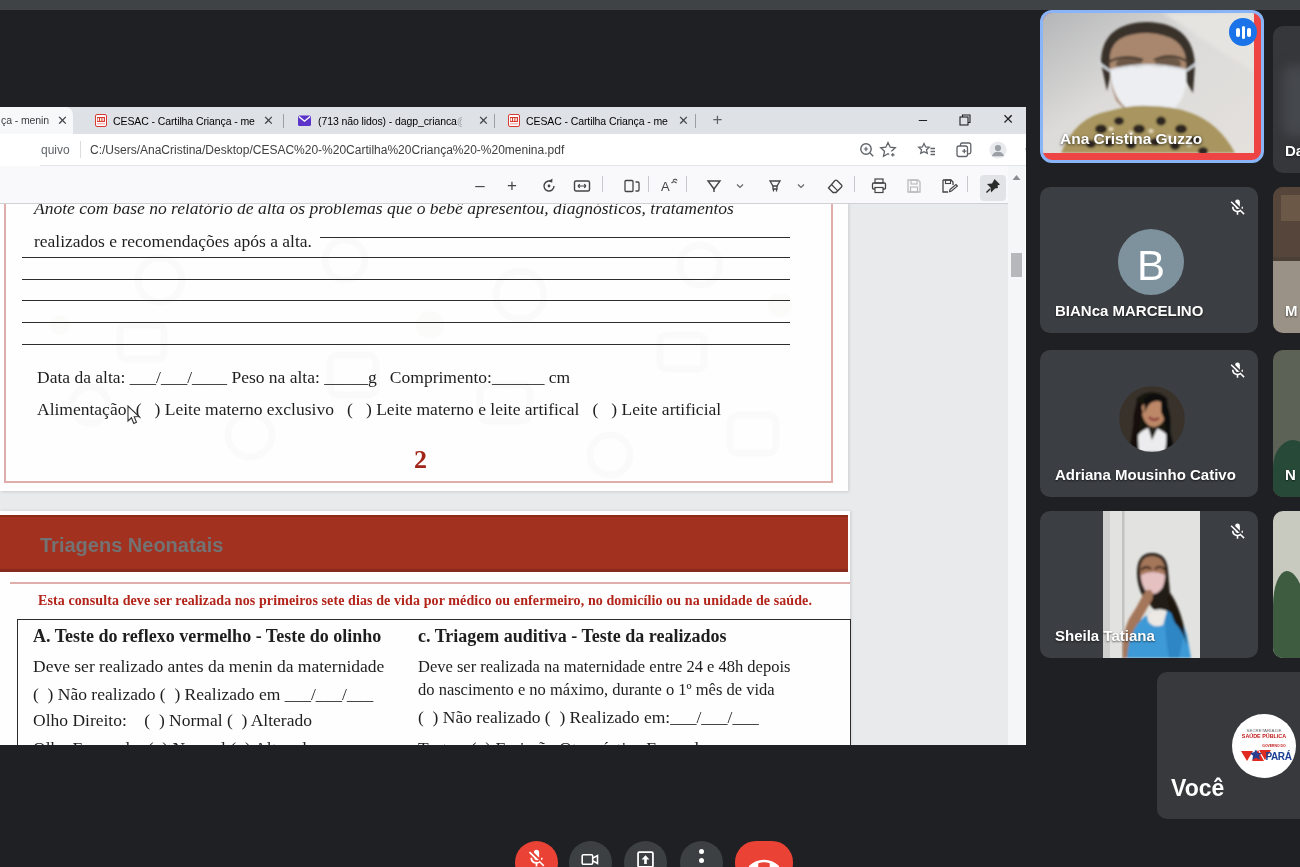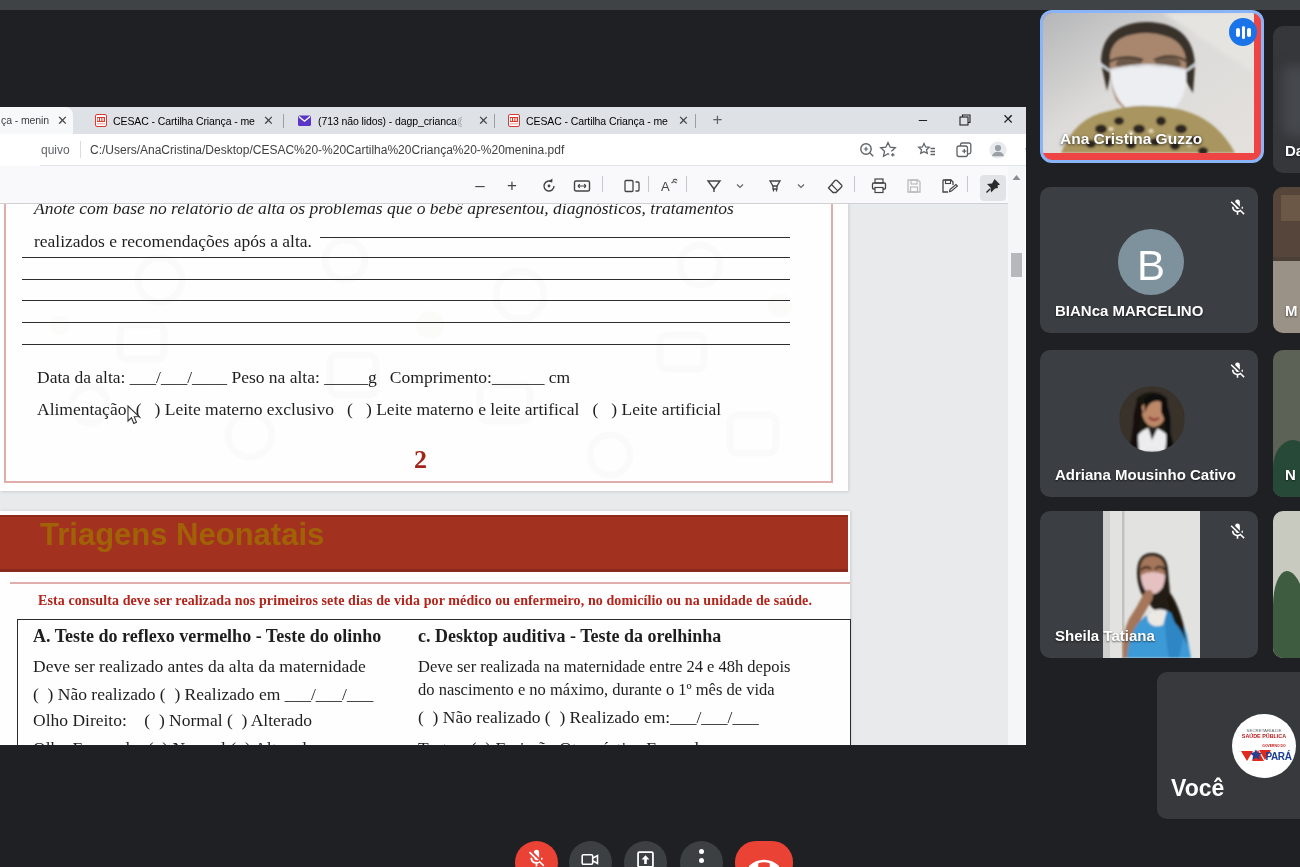--- a/index.html
+++ b/index.html
@@ -214,30 +214,30 @@
     <div class="ser abs" style="left:37px;top:197px;font-size:17.5px;">Alimentação: (&nbsp;&nbsp;&nbsp;) Leite materno exclusivo&nbsp;&nbsp;&nbsp;(&nbsp;&nbsp;&nbsp;) Leite materno e leite artifical&nbsp;&nbsp;&nbsp;(&nbsp;&nbsp;&nbsp;) Leite artificial</div>
     <div class="ser abs" style="left:414px;top:243px;font-size:26px;font-weight:bold;color:#a02418;">2</div>
 
     <svg class="abs" style="left:127px;top:203px;" width="14" height="21" viewBox="0 0 14 21">
         <path d="M1 1 L1 16 L4.5 12.8 L6.8 18.5 L9.5 17.3 L7.2 11.8 L12 11.5 Z" fill="#fff" stroke="#333" stroke-width="1.1"></path>
       </svg>
 
     <div class="abs" style="left:0;top:309px;width:850px;height:234px;background:#fefefe;box-shadow:1px 0 3px rgba(0,0,0,0.12);"></div>
     <div class="abs" style="left:0;top:313px;width:848px;height:57px;background:#a33120;border-top:2px solid #8d2a1a;box-sizing:border-box;"></div>
     <div class="abs" style="left:0;top:367px;width:848px;height:3px;background:#87291b;"></div>
-    <div class="abs" style="left:40px;top:315px;font-size:31px;font-weight:bold;color:#a16207;font-family:'Liberation Sans',sans-serif;">Triagens Neonatais</div>
+    <div class="abs" style="left:40px;top:332px;font-size:20px;font-weight:bold;color:#737373;font-family:'Liberation Sans',sans-serif;">Triagens Neonatais</div>
     <div class="abs" style="left:10px;top:380px;width:840px;height:1.5px;background:#dfaeab;"></div>
     <div class="ser abs" style="left:38px;top:391px;font-size:14px;font-weight:bold;color:#b3241b;letter-spacing:0.1px;">Esta consulta deve ser realizada nos primeiros sete dias de vida por médico ou enfermeiro, no domicílio ou na unidade de saúde.</div>
     <div class="abs" style="left:17px;top:417px;width:832px;height:140px;border:1.5px solid #2b2b2b;"></div>
     <div class="ser abs" style="left:33px;top:424px;font-size:18px;font-weight:bold;">A. Teste do reflexo vermelho - Teste do olinho</div>
-    <div class="ser abs" style="left:33px;top:454px;font-size:17.5px;">Deve ser realizado antes da alta da maternidade</div>
+    <div class="ser abs" style="left:33px;top:454px;font-size:17.5px;">Deve ser realizado antes da menin da maternidade</div>
     <div class="ser abs" style="left:33px;top:482px;font-size:17.5px;">(&nbsp;&nbsp;) Não realizado (&nbsp;&nbsp;) Realizado em ___/___/___</div>
     <div class="ser abs" style="left:33px;top:508px;font-size:17.5px;">Olho Direito:&nbsp;&nbsp;&nbsp;&nbsp;(&nbsp;&nbsp;) Normal (&nbsp;&nbsp;) Alterado</div>
     <div class="ser abs" style="left:33px;top:536px;font-size:17.5px;">Olho Esquerdo: (&nbsp;&nbsp;) Normal (&nbsp;&nbsp;) Alterado</div>
-    <div class="ser abs" style="left:418px;top:424px;font-size:18px;font-weight:bold;">c. Desktop auditiva - Teste da orelhinha</div>
+    <div class="ser abs" style="left:418px;top:424px;font-size:18px;font-weight:bold;">c. Triagem auditiva - Teste da realizados</div>
     <div class="ser abs" style="left:418px;top:455px;font-size:16.5px;">Deve ser realizada na maternidade entre 24 e 48h depois</div>
     <div class="ser abs" style="left:418px;top:478px;font-size:16.5px;">do nascimento e no máximo, durante o 1º mês de vida</div>
     <div class="ser abs" style="left:418px;top:505px;font-size:17.5px;">(&nbsp;&nbsp;) Não realizado (&nbsp;&nbsp;) Realizado em:___/___/___</div>
     <div class="ser abs" style="left:418px;top:536px;font-size:17.5px;">Testes: (&nbsp;&nbsp;) Emissão Otoacústica Evocada</div>
   </div>
   <div class="abs" id="scrollcol">
     <svg style="position:absolute;left:4px;top:8px;" width="9" height="7" viewBox="0 0 9 7">
         <path d="M0.5 6 L4.5 1 L8.5 6 Z" fill="#8a8d91"></path>
       </svg>
     <div style="position:absolute;left:3px;top:87px;width:11px;height:24px;background:#b6b8bb;"></div>

